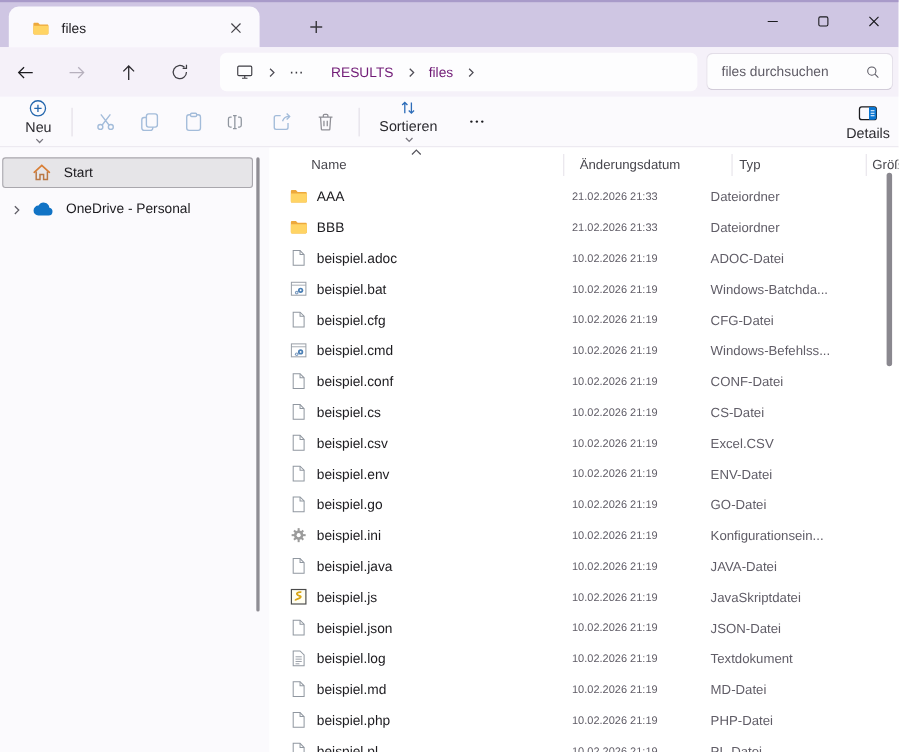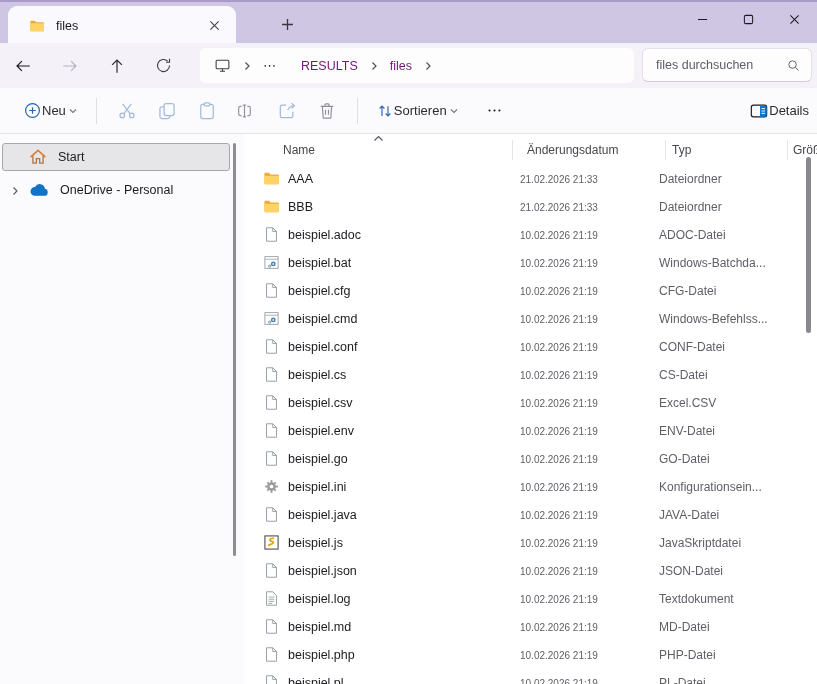--- a/index.html
+++ b/index.html
@@ -23,21 +23,21 @@
   .breadcrumb { position: absolute; left: 200px; top: 5px; width: 434px; height: 35px; background: #fdfdfe; border-radius: 6px; display: flex; align-items: center; padding: 0 10px 0 14px; font-size: 12.5px; color: #1c1b1f; }
   .bc-sep { color: #4f4d56; margin: 0 11px; display: flex; align-items: center; }
   .bc-overflow { color: #3a393f; letter-spacing: 1px; font-size: 13px; }
   .bc-item { color: #701a75; }
   .searchbox { position: absolute; left: 642px; top: 5px; width: 170px; height: 34px; background: #fdfdfe; border: 1px solid #e3dee8; border-bottom-color: #d2ccd9; border-radius: 6px; display: flex; align-items: center; padding: 0 10px 0 13px; }
   .searchbox input { border: 0; outline: 0; background: transparent; flex: 1; font-family: inherit; font-size: 12.5px; color: #5f5c66; width: 110px; }
   .searchbox input::placeholder { color: #5f5c66; opacity: 1; }
 
   
   .toolbar { position: absolute; left: 0; top: 88px; width: 817px; height: 46px; background: #fbfafd; border-bottom: 1px solid #e7e3eb; display: flex; align-items: center; padding-left: 15px; }
-  .tb-btn { display: flex; align-items: center; gap: 0; font-size: 13px; color: #2c2b30; padding: 6px 8px; border-radius: 5px; }
+  .tb-btn { display: flex; align-items: center; gap: 0; font-size: 13px; color: #2c2b30; padding: 6px 8px; border-radius: 5px; flex-direction: column; }
   .tb-iconbtn { width: 40px; height: 32px; display: flex; align-items: center; justify-content: center; }
   .tb-divider { width: 1px; height: 26px; background: #e2dde6; margin: 0 10px; }
   .tb-right { margin-left: auto; }
   .chev { display: flex; align-items: center; margin-left: 2px; }
 
   
   .sidebar { position: absolute; left: 0; top: 134px; width: 245px; height: 550px; background: #fbfafd; padding-top: 9px; }
   .side-item { position: relative; height: 28px; margin: 0 15px 5px 2px; display: flex; align-items: center; padding-left: 26px; gap: 11px; font-size: 12.5px; color: #1c1b1f; border: 1px solid transparent; border-radius: 3px; }
   .side-item.selected { background: #e6e5e8; border-color: #a9a7ad; }
   .side-chevron { position: absolute; left: 7px; top: 9px; color: #5f5d66; }
@@ -48,21 +48,21 @@
   .list-header { position: absolute; left: 0; top: 0; width: 572px; height: 31px; font-size: 12px; color: #47464d; }
   .col-h { position: absolute; top: 9px; white-space: nowrap; }
   .col-h.name { left: 38px; } .col-h.date { left: 282px; } .col-h.type { left: 427px; } .col-h.size { left: 548px; }
   .col-sep { position: absolute; top: 6px; width: 1px; height: 20px; background: #e6e3ea; }
   .sort-caret { position: absolute; left: 128px; top: 1px; color: #55545c; }
   .rows { position: absolute; left: 0; top: 31px; width: 572px; }
   .frow { position: relative; height: 28px; display: flex; align-items: center; }
   .f-icon { position: absolute; left: 18px; top: 5px; width: 17px; height: 17px; }
   .f-name { position: absolute; left: 43px; font-size: 12.5px; color: #1c1b1f; white-space: nowrap; }
   .f-date { position: absolute; left: 275px; font-size: 10px; color: #605d67; white-space: nowrap; }
-  .f-type { position: absolute; left: 414px; font-size: 12px; color: #605d67; white-space: nowrap; }
+  .f-type { position: absolute; left: 401px; font-size: 12px; color: #605d67; white-space: nowrap; }
   .vscroll { position: absolute; right: 6px; top: 23px; width: 5px; height: 176px; background: #8a888f; border-radius: 3px; }
   svg { display: block; }
 </style>
 </head>
 <body>
 
 <div id="root">
 
   <div class="titlebar">
     <div class="tab">

